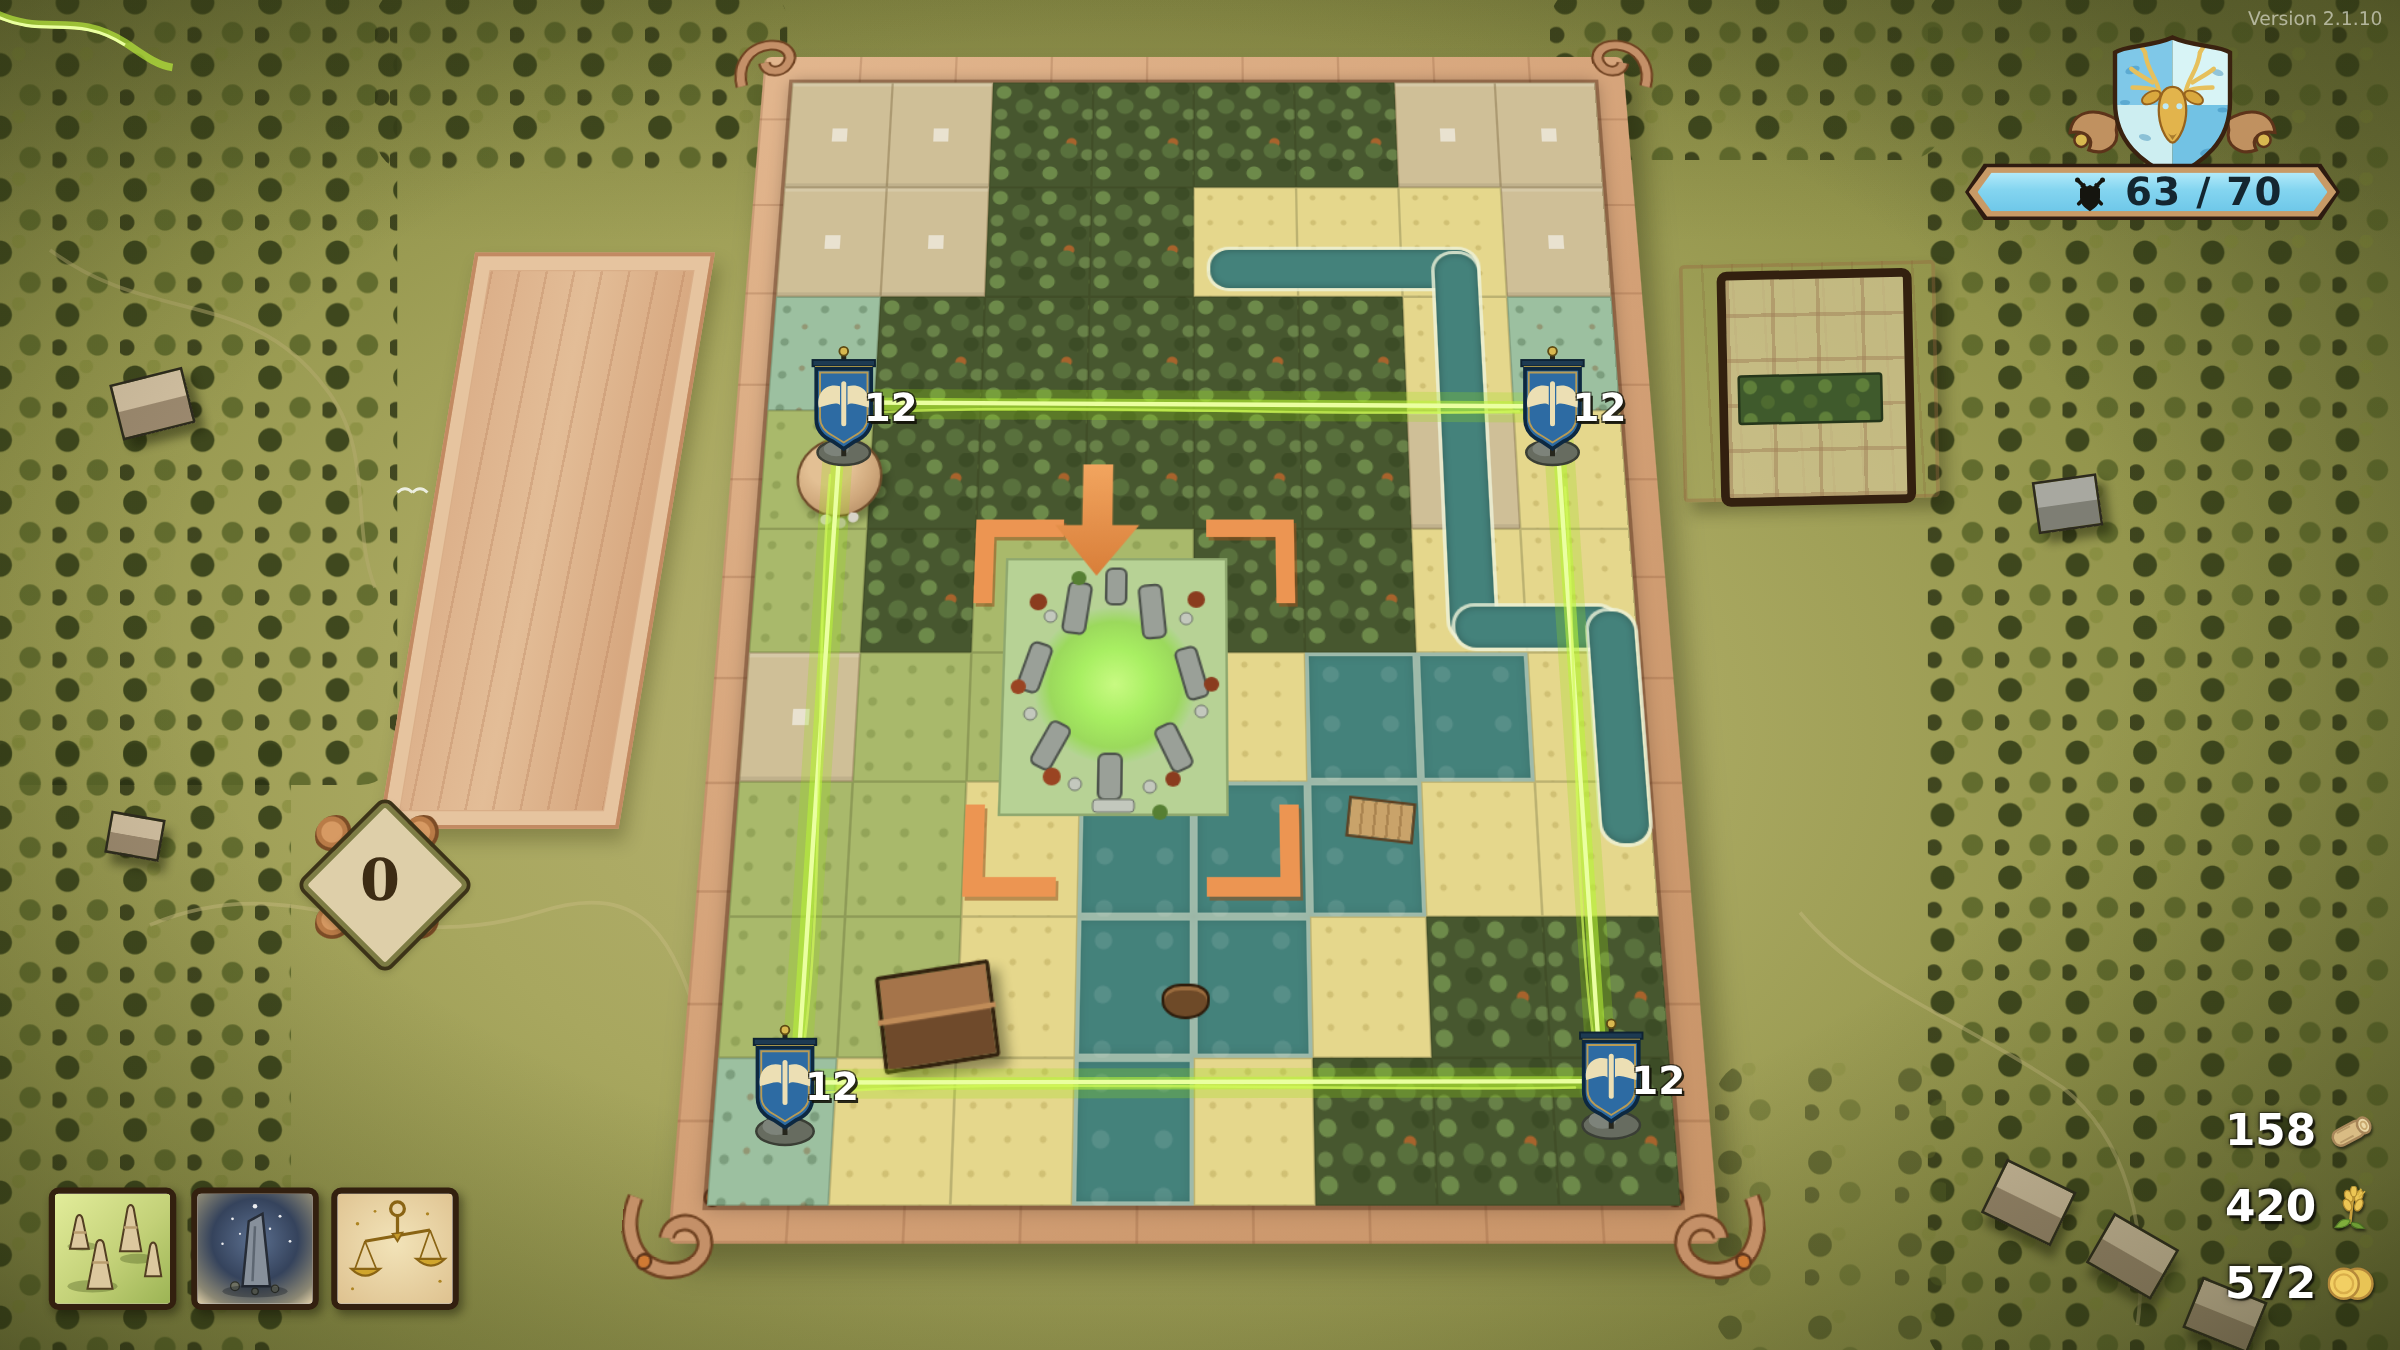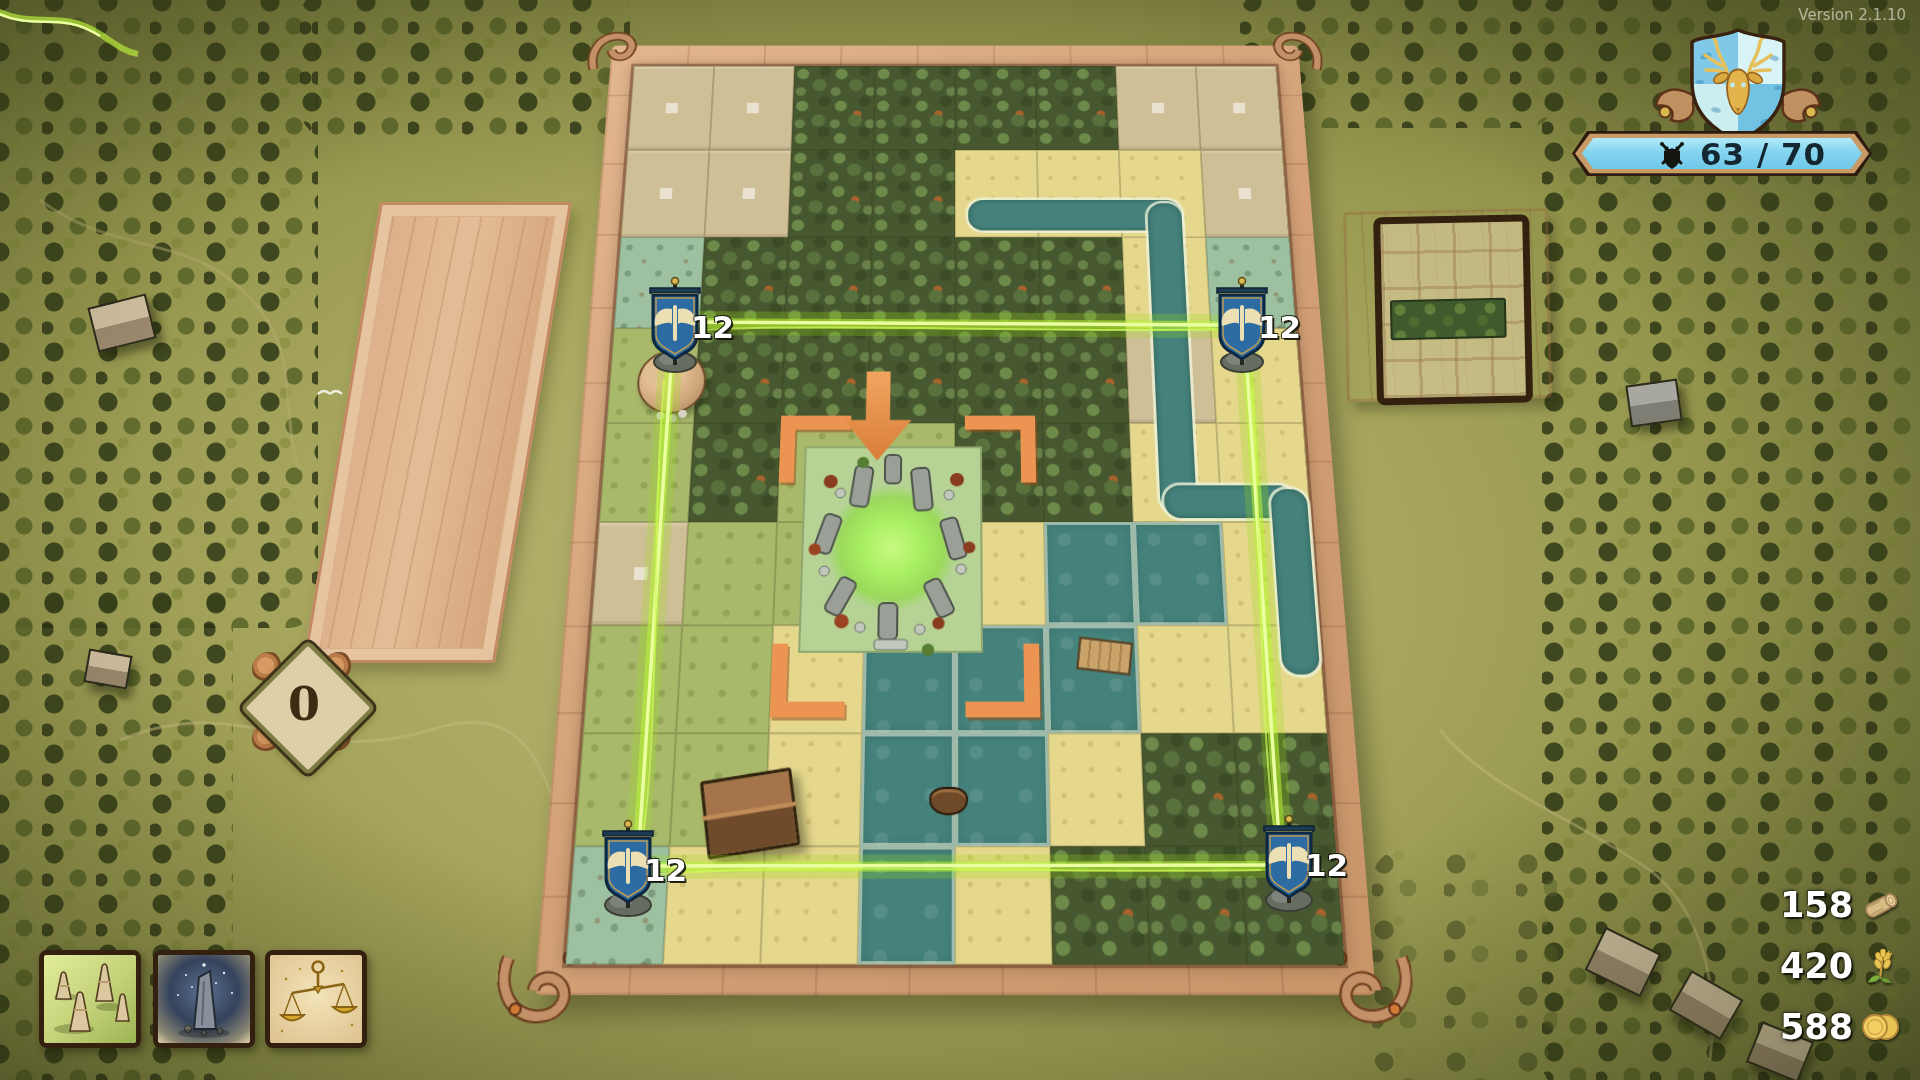--- a/index.html
+++ b/index.html
@@ -534,21 +534,21 @@
         <ellipse cx="12" cy="15" rx="3" ry="5" transform="rotate(-25 12 15)"></ellipse>
         <ellipse cx="21" cy="15" rx="3" ry="5" transform="rotate(25 21 15)"></ellipse>
         <ellipse cx="17" cy="4" rx="2.6" ry="4.5"></ellipse>
       </g>
       <path d="M23,2 L20,7 M26,4 L21,9" stroke="#d9b442" stroke-width="1.3"></path>
       <path d="M14,27 C7,25 5,29 2,33 C9,34 13,31 14,28 Z" fill="#7fae3c" stroke="#567f28" stroke-width="1"></path>
       <path d="M15,29 C21,28 23,31 26,34 C19,35 15,32 15,30 Z" fill="#6d9c34" stroke="#4c6e22" stroke-width="1"></path>
     </svg>
   </div>
   <div class="res-row" style="top:1006px;">
-    <span class="res-num">588</span>
+    <span class="res-num">572</span>
     <svg class="res-icon" viewBox="0 0 38 32">
       <circle cx="24" cy="16" r="12" fill="#e8c455 " stroke="#b5893a" stroke-width="2"></circle>
       <circle cx="13" cy="16" r="12" fill="#f2cf63" stroke="#b5893a" stroke-width="2"></circle>
       <circle cx="13" cy="16" r="7.5" fill="none" stroke="#d9ae4a" stroke-width="1.8"></circle>
     </svg>
   </div>
 
   <button class="card" style="left:39px;">
     <svg viewBox="0 0 92 88">
       <rect width="92" height="88" fill="#c3d178"></rect>

